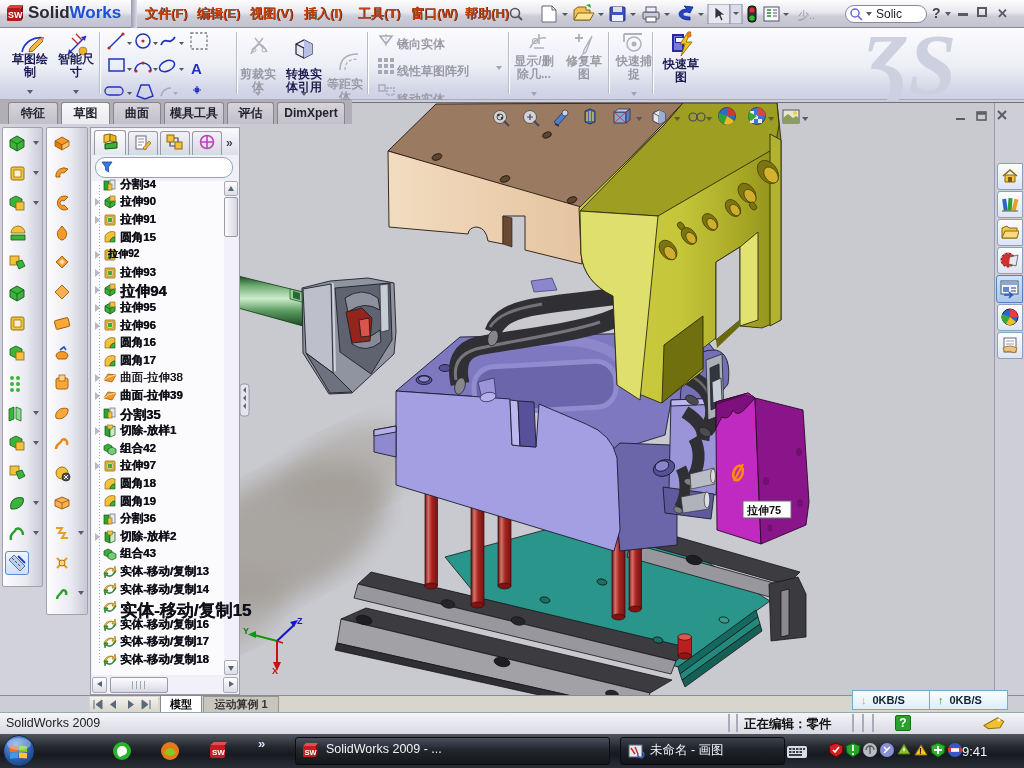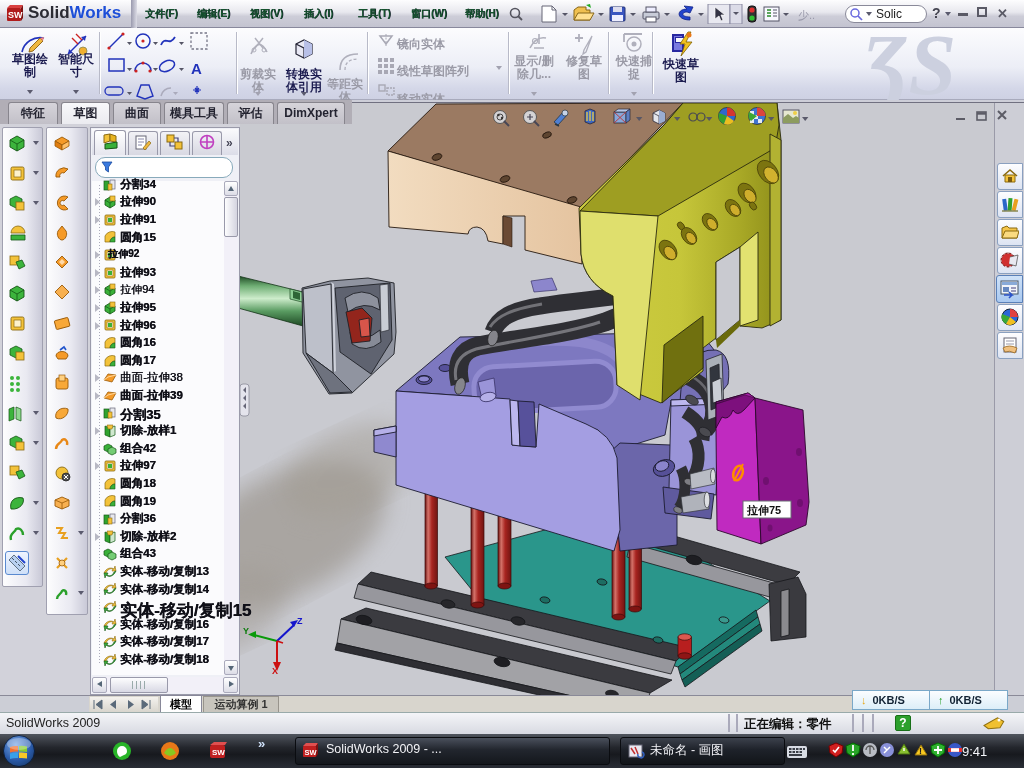--- a/index.html
+++ b/index.html
@@ -1,19 +1,19 @@
 <!DOCTYPE html>
 <html><head><meta charset="utf-8"><style>
 html,body{margin:0;padding:0;width:1024px;height:768px;overflow:hidden;font-family:"Liberation Sans",sans-serif;}
 *{box-sizing:border-box}
 .abs{position:absolute}
 #stage{position:relative;width:1024px;height:768px;background:#d4d4da}
 #title{left:0;top:0;width:1024px;height:28px;background:linear-gradient(#fdfdfe,#e8e8ee 45%,#cdcdd8 60%,#c3c3d0);border-bottom:1px solid #88889c}
 #logo{left:6px;top:5px;width:18px;height:18px}
-.menu{top:0;height:27px;line-height:27px;font-size:10px;color:#14532d;font-weight:bold;text-shadow:0.5px 0 0 #15152a}
+.menu{top:0;height:27px;line-height:27px;font-size:13px;color:#c2410c;font-weight:bold;text-shadow:0.5px 0 0 #15152a}
 #tools{left:0;top:28px;width:1024px;height:72px;background:linear-gradient(#fcfcfe,#eceef6 55%,#d4d7e8 85%,#ced1e3);border-bottom:1px solid #a8aabc}
 .tbtxt{font-size:12px;line-height:13px;text-align:center;color:#1c1c50;font-weight:bold}
 .tbgray{color:#9a9aa6}
 .sep{top:32px;height:62px;width:1px;background:#b8bac8;box-shadow:1px 0 0 #fff}
 .car{width:0;height:0;border-left:3px solid transparent;border-right:3px solid transparent;border-top:4px solid #5a5a6e}
 .cgray{border-top-color:#a2a2b0}
 #tabrow{left:0;top:100px;width:352px;height:24px;background:#b1aeb6}
 .tab{top:102px;height:22px;background:linear-gradient(#d6d4da,#c2c0c8);border:1px solid #87858d;border-bottom:none;border-radius:3px 3px 0 0;font-size:12px;text-align:center;line-height:21px;color:#232330;font-weight:bold}
 .tabon{background:linear-gradient(#f8f8fa,#ebebf0);}
 </style></head><body>
@@ -714,21 +714,21 @@
         <rect x="4" y="4" width="6" height="6" fill="#fdf6dc" stroke="#8a6a10" stroke-width="0.6"></rect>
         <rect x="5" y="5" width="4" height="4" fill="#39b039"></rect>
       </svg></div>
     <div class="abs" style="left:120px;top:265px;font-size:11.5px;font-weight:bold;color:#101018;white-space:nowrap;text-shadow:0.4px 0 0 #101018">拉伸93</div>
     <div class="abs" style="left:95px;top:286px;width:0;height:0;border-top:4px solid transparent;border-bottom:4px solid transparent;border-left:5px solid #b8b8c4"></div>
     <div class="abs" style="left:103px;top:283px"><svg width="14" height="14" viewBox="0 0 14 14">
         <path d="M2 5 L7 2 L12 5 L12 10 L7 13 L2 10 Z" fill="#39b039" stroke="#155515" stroke-width="0.8"></path>
         <path d="M2 5 L7 8 L12 5 M7 8 V13" fill="none" stroke="#155515" stroke-width="0.7"></path>
         <rect x="7" y="1" width="5" height="5" fill="#f3c23a" stroke="#8a6a10" stroke-width="0.6"></rect>
       </svg></div>
-    <div class="abs" style="left:120px;top:282px;font-size:11px;font-weight:normal;color:#101018;white-space:nowrap;text-shadow:0.4px 0 0 #101018">拉伸94</div>
+    <div class="abs" style="left:120px;top:282px;font-size:15px;font-weight:bold;color:#101018;white-space:nowrap;text-shadow:0.4px 0 0 #101018">拉伸94</div>
     <div class="abs" style="left:95px;top:304px;width:0;height:0;border-top:4px solid transparent;border-bottom:4px solid transparent;border-left:5px solid #b8b8c4"></div>
     <div class="abs" style="left:103px;top:301px"><svg width="14" height="14" viewBox="0 0 14 14">
         <path d="M2 5 L7 2 L12 5 L12 10 L7 13 L2 10 Z" fill="#39b039" stroke="#155515" stroke-width="0.8"></path>
         <path d="M2 5 L7 8 L12 5 M7 8 V13" fill="none" stroke="#155515" stroke-width="0.7"></path>
         <rect x="7" y="1" width="5" height="5" fill="#f3c23a" stroke="#8a6a10" stroke-width="0.6"></rect>
       </svg></div>
     <div class="abs" style="left:120px;top:300px;font-size:11.5px;font-weight:bold;color:#101018;white-space:nowrap;text-shadow:0.4px 0 0 #101018">拉伸95</div>
     <div class="abs" style="left:95px;top:322px;width:0;height:0;border-top:4px solid transparent;border-bottom:4px solid transparent;border-left:5px solid #b8b8c4"></div>
     <div class="abs" style="left:103px;top:318px"><svg width="14" height="14" viewBox="0 0 14 14">
         <rect x="2" y="2" width="10" height="10" rx="1" fill="#f3c23a" stroke="#8a6a10" stroke-width="0.8"></rect>

